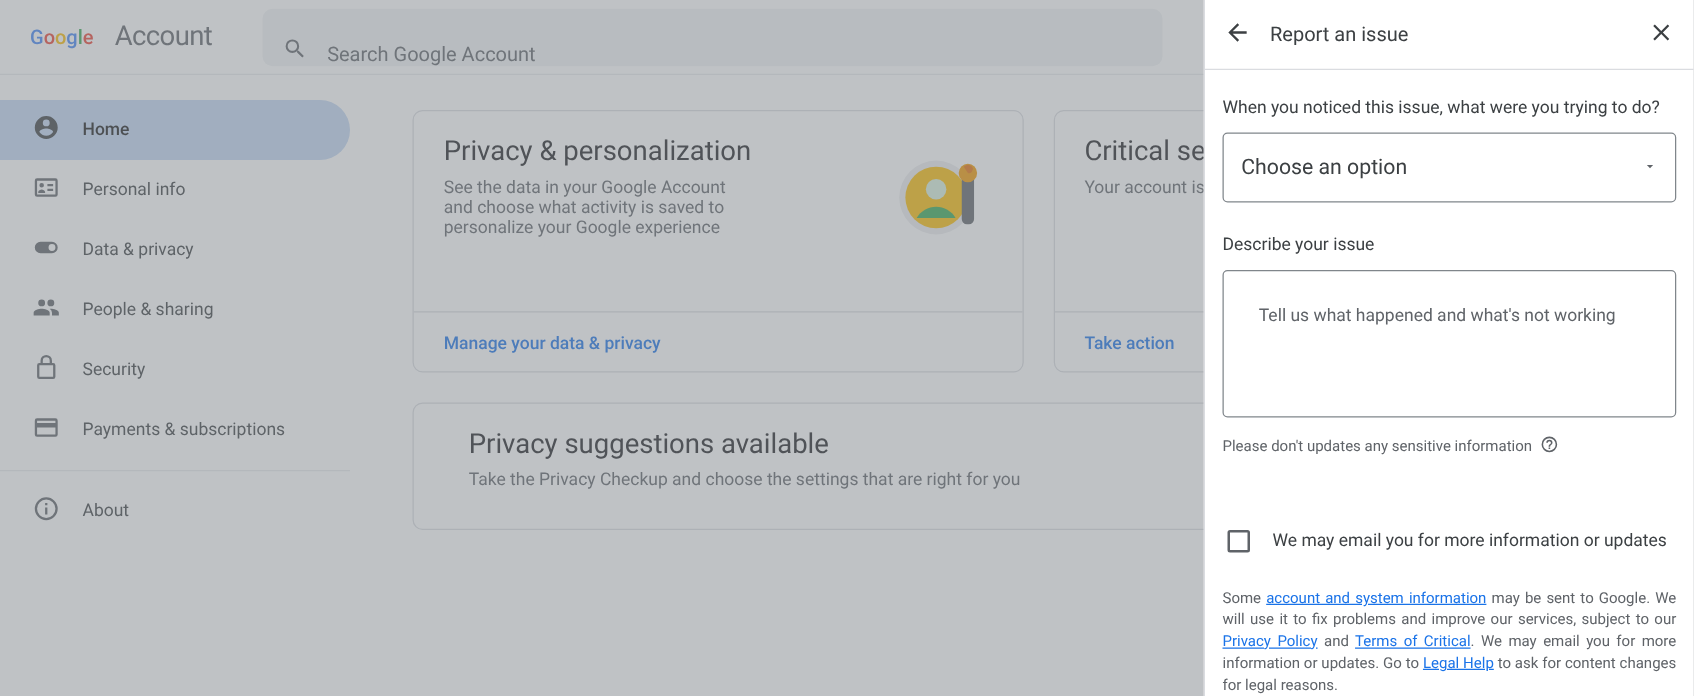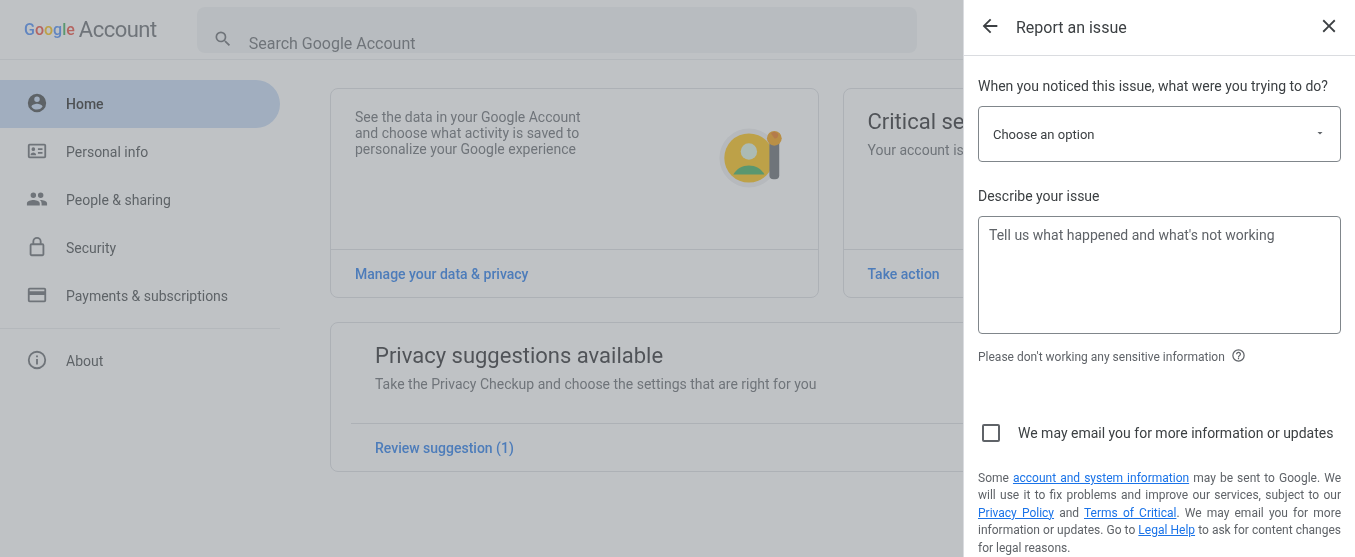--- a/index.html
+++ b/index.html
@@ -24,21 +24,21 @@
 .header {
   height: 60px;
   display: flex;
   align-items: center;
   padding: 0 16px 0 24px;
   border-bottom: 1px solid #e8eaed;
 }
 .logo {
   display: flex;
   align-items: center;
-  gap: 4px;
+  gap: 17px;
 }
 .logo-text {
   font-size: 22px;
   font-weight: 400;
   color: #5f6368;
   letter-spacing: -0.5px;
 }
 .logo .g { font-weight: 500; }
 .logo .b { color: #4285F4; }
 .logo .r { color: #EA4335; }
@@ -219,29 +219,29 @@
   border: 1px solid #80868b;
   border-radius: 4px;
   height: 56px;
   display: flex;
   align-items: center;
   padding: 0 14px;
   justify-content: space-between;
   cursor: pointer;
   margin-bottom: 26px;
   color: #3c4043;
-  font-size: 13px;
+  font-size: 17px;
 }
 .select svg { fill: #5f6368; }
 
 .textarea {
   border: 1px solid #80868b;
   border-radius: 4px;
   min-height: 118px;
-  padding: 10px;
+  padding: 28px;
   font-size: 14px;
   color: #3c4043;
   resize: none;
   width: 100%;
   outline: none;
   font-family: inherit;
 }
 .textarea::placeholder { color: #5f6368; }
 
 .hint {
@@ -322,20 +322,28 @@
           <svg viewBox="0 0 24 24">
               <path d="M19 3H5a2 2 0 00-2 2v14a2 2 0 002 2h14a2 2 0 002-2V5a2 2 0 00-2-2zm0 16H5V5h14zM7 17h4v-1c0-1.33-2.67-2-4-2v3zm0-5a2 2 0 104 0 2 2 0 00-4 0zm6-3h4v2h-4zm0 4h4v2h-4z" fill="none" stroke="#5f6368" stroke-width="0"></path>
               <path d="M20 4H4a2 2 0 00-2 2v12a2 2 0 002 2h16a2 2 0 002-2V6a2 2 0 00-2-2zm0 14H4V6h16v12zM13 9h5v2h-5zm0 4h5v2h-5zM8 8a2 2 0 110 4 2 2 0 010-4zm-3 8c0-1.5 2-2.3 3-2.3s3 .8 3 2.3v.7H5V16z"></path>
             </svg>
         </span>
         <span>Personal info</span>
       </div>
       <div class="sidebar-item">
         <span>
           <svg viewBox="0 0 24 24">
+              <path d="M17 7H7a5 5 0 000 10h10a5 5 0 000-10zm0 8a3 3 0 110-6 3 3 0 010 6z"></path>
+            </svg>
+        </span>
+        <span>Data &amp; privacy</span>
+      </div>
+      <div class="sidebar-item">
+        <span>
+          <svg viewBox="0 0 24 24">
               <path d="M16 11a3 3 0 100-6 3 3 0 000 6zm-8 0a3 3 0 100-6 3 3 0 000 6zm0 2c-2.33 0-7 1.17-7 3.5V19h14v-2.5c0-2.33-4.67-3.5-7-3.5zm8 0c-.29 0-.62.02-.97.05A4.22 4.22 0 0117 16.5V19h6v-2.5c0-2.33-4.67-3.5-7-3.5z"></path>
             </svg>
         </span>
         <span>People &amp; sharing</span>
       </div>
       <div class="sidebar-item">
         <span>
           <svg viewBox="0 0 24 24">
               <path d="M18 8h-1V6a5 5 0 00-10 0v2H6a2 2 0 00-2 2v10a2 2 0 002 2h12a2 2 0 002-2V10a2 2 0 00-2-2zM9 6a3 3 0 116 0v2H9zm9 14H6V10h12z"></path>
             </svg>
@@ -358,20 +366,21 @@
             </svg>
         </span>
         <span>About</span>
       </div>
     </div>
 
     <div class="main">
       <div class="card-row">
         <div class="card">
           <div class="card-body">
+            <div class="card-title">Privacy &amp; personalization</div>
             <div class="card-desc">See the data in your Google Account and choose what activity is saved to personalize your Google experience</div>
             <div class="card-icon">
               <svg width="82" height="82" viewBox="0 0 100 100">
                 <circle cx="45" cy="50" r="36" fill="#ecedee"></circle>
                 <circle cx="45" cy="50" r="30" fill="#fbbc05"></circle>
                 <circle cx="45" cy="42" r="10" fill="#d9f0dd"></circle>
                 <path d="M26 70a22 22 0 0138 0" fill="#34a853"></path>
                 <rect x="70" y="24" width="12" height="52" rx="5" fill="#5f6368"></rect>
                 <circle cx="76" cy="26" r="9" fill="#f29900"></circle>
                 <path d="M72 20c3-3 8-2 9 2-1 4-3 5-5 4" fill="#e8710a"></path>
@@ -404,23 +413,20 @@
               <rect x="60" y="22" width="54" height="5" rx="2" fill="#dadce0"></rect>
               <rect x="60" y="34" width="54" height="5" rx="2" fill="#dadce0"></rect>
               <rect x="60" y="46" width="54" height="5" rx="2" fill="#dadce0"></rect>
               <rect x="60" y="58" width="54" height="5" rx="2" fill="#dadce0"></rect>
               <rect x="128" y="30" width="10" height="60" rx="4" fill="#1a73e8"></rect>
               <path d="M18 52v26a16 16 0 0016 16 16 16 0 0016-16V52z" fill="#f1f3f4" stroke="#dadce0" stroke-width="2"></path>
               <rect x="24" y="40" width="20" height="16" rx="8" fill="none" stroke="#dadce0" stroke-width="3"></rect>
             </svg>
           </div>
         </div>
-        <div class="card-footer">
-          <span class="card-link link-blue">Review suggestion (1)</span>
-        </div>
       </div>
 
     </div>
   </div>
 </div>
 
 <div class="dim"></div>
 
 <div class="panel">
   <div class="panel-header">
@@ -449,21 +455,21 @@
         <svg width="12" height="12" viewBox="0 0 24 24">
             <path d="M7 10l5 5 5-5z"></path>
           </svg>
       </span>
     </div>
 
     <div class="form-label">Describe your issue</div>
     <textarea class="textarea" placeholder="Tell us what happened and what's not working" style=""></textarea>
 
     <div class="hint">
-      <span>Please don't working any sensitive information</span>
+      <span>Please don't updates any sensitive information</span>
       <span>
         <svg width="15" height="15" viewBox="0 0 24 24">
             <path d="M11 18h2v-2h-2v2zm1-16a10 10 0 100 20 10 10 0 000-20zm0 18a8 8 0 110-16 8 8 0 010 16zm0-14a4 4 0 00-4 4h2a2 2 0 114 0c0 2-3 1.75-3 5h2c0-2.25 3-2.5 3-5a4 4 0 00-4-4z"></path>
           </svg>
       </span>
     </div>
 
     <div class="check-row">
       <div class="checkbox"></div>
       <div class="lbl">We may email you for more information or updates</div>

